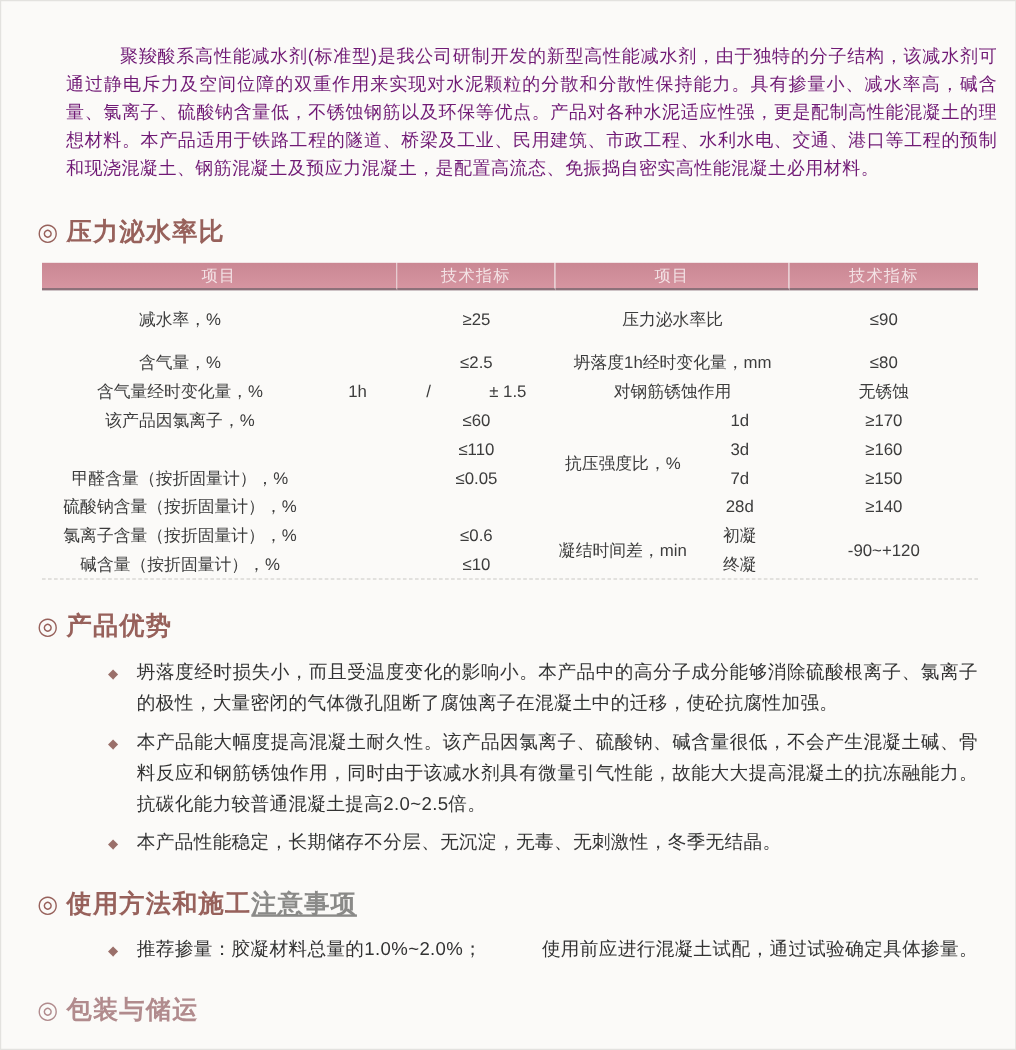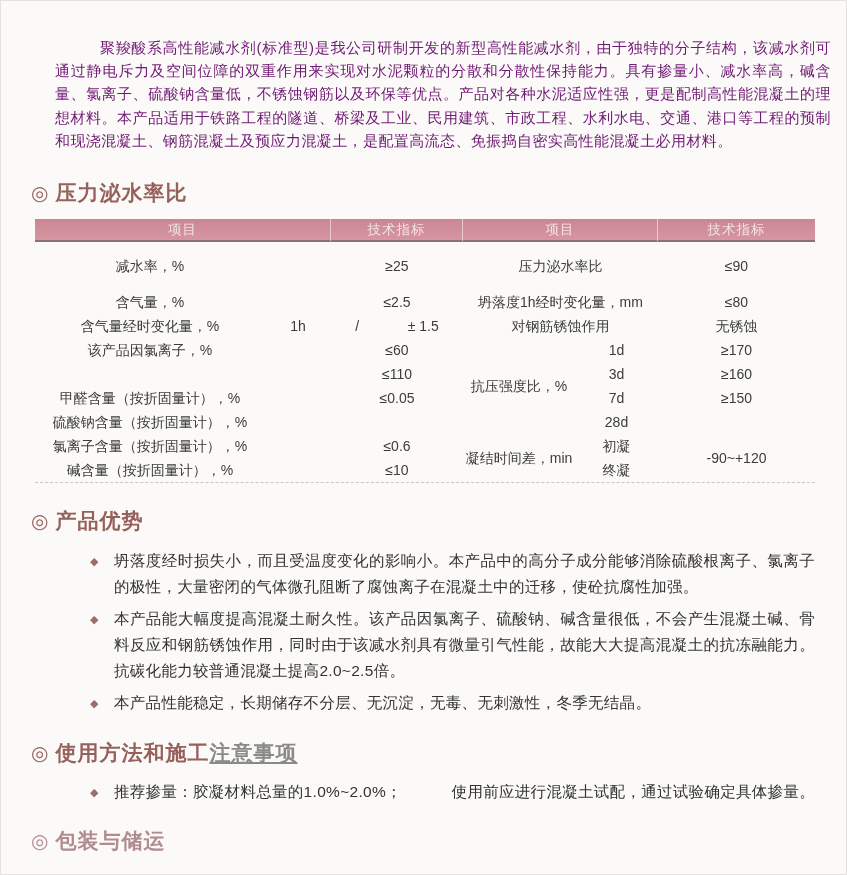--- a/index.html
+++ b/index.html
@@ -119,20 +119,21 @@
     <div class="cell" style="grid-area:4/6/5/7">无锈蚀</div>
 
     <div class="cell" style="grid-area:5/4/9/5">抗压强度比，%</div>
     <div class="cell" style="grid-area:5/5/6/6">1d</div>
     <div class="cell" style="grid-area:6/5/7/6">3d</div>
     <div class="cell" style="grid-area:7/5/8/6">7d</div>
     <div class="cell" style="grid-area:8/5/9/6">28d</div>
     <div class="cell" style="grid-area:5/6/6/7">≥170</div>
     <div class="cell" style="grid-area:6/6/7/7">≥160</div>
     <div class="cell" style="grid-area:7/6/8/7">≥150</div>
+    <div class="cell" style="grid-area:8/6/9/7">≥140</div>
 
     <div class="cell" style="grid-area:9/4/11/5">凝结时间差，min</div>
     <div class="cell" style="grid-area:9/5/10/6">初凝</div>
     <div class="cell" style="grid-area:10/5/11/6">终凝</div>
     <div class="cell" style="grid-area:9/6/11/7">-90~+120</div>
   </div>
 
   <div class="sec-title t-maroon" style="margin-top:24px">
     <span class="marker">◎</span>
     <span>产品优势</span>

